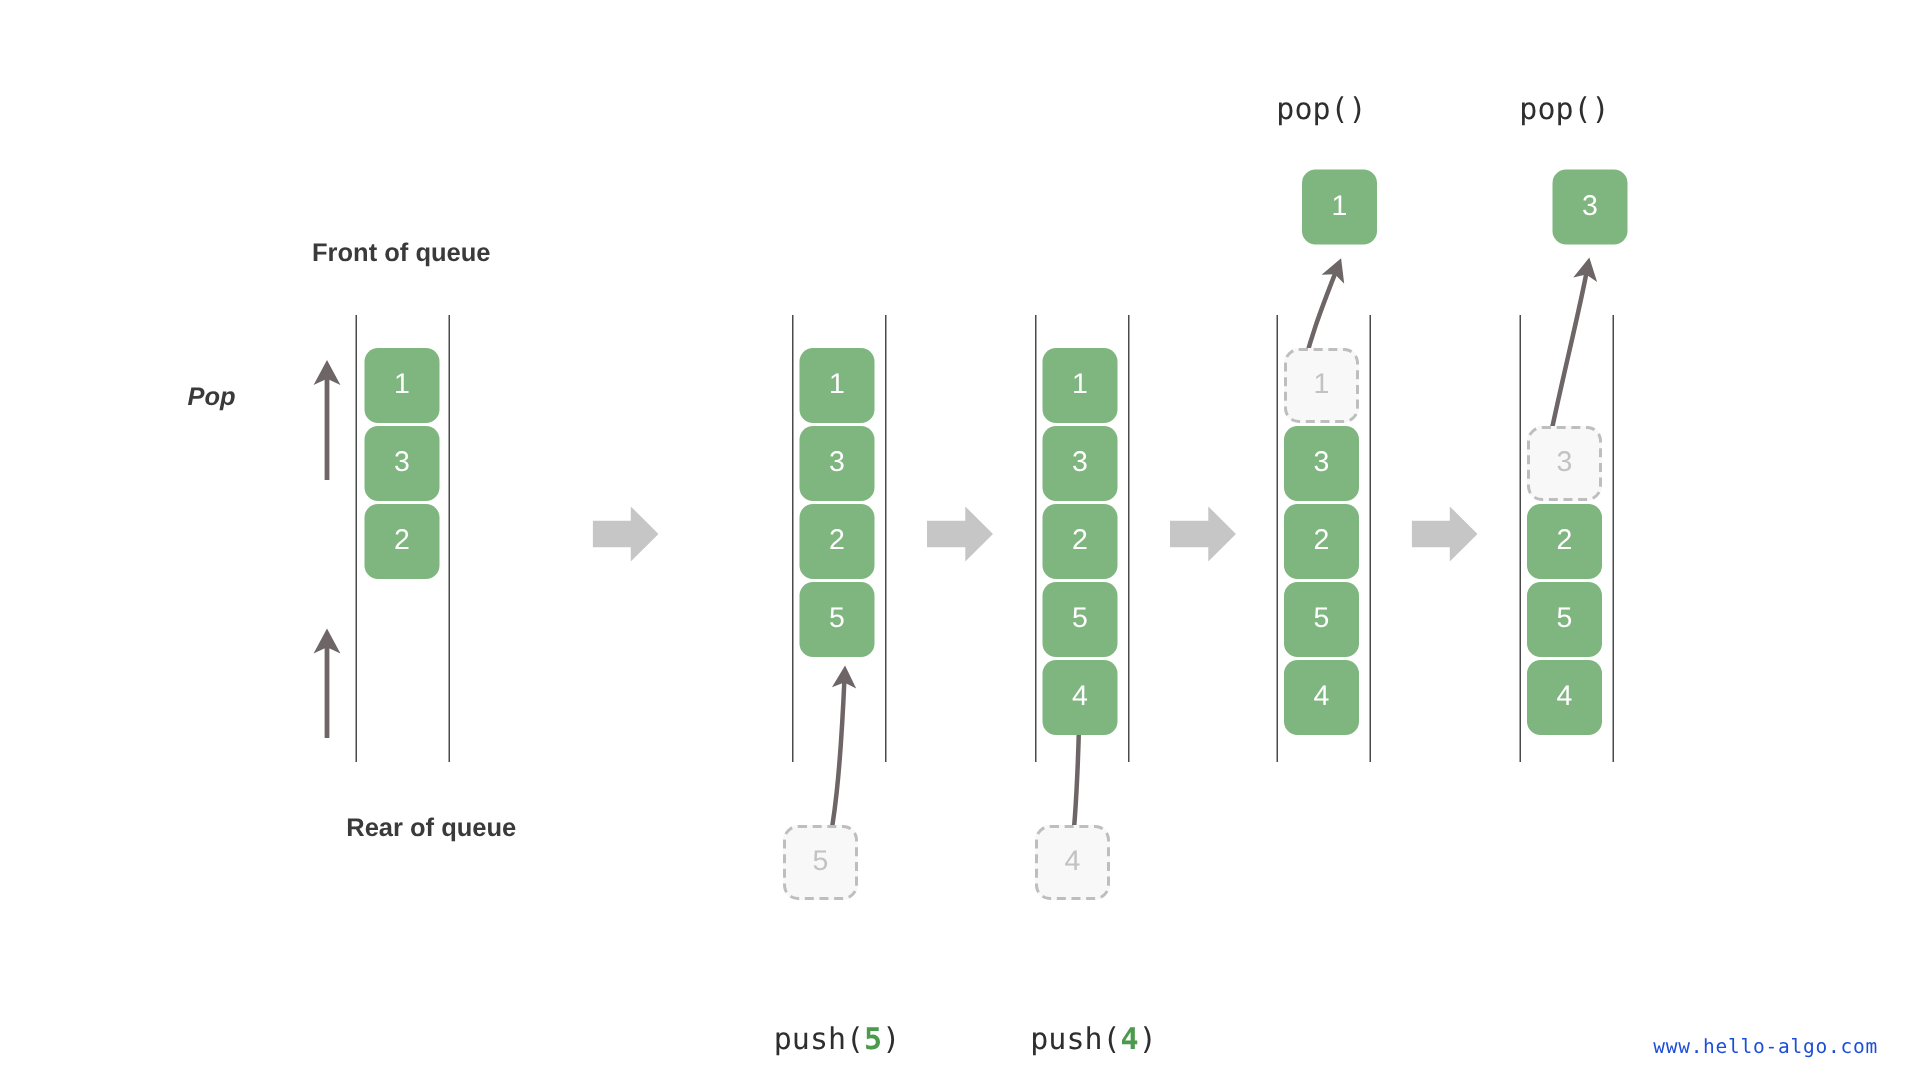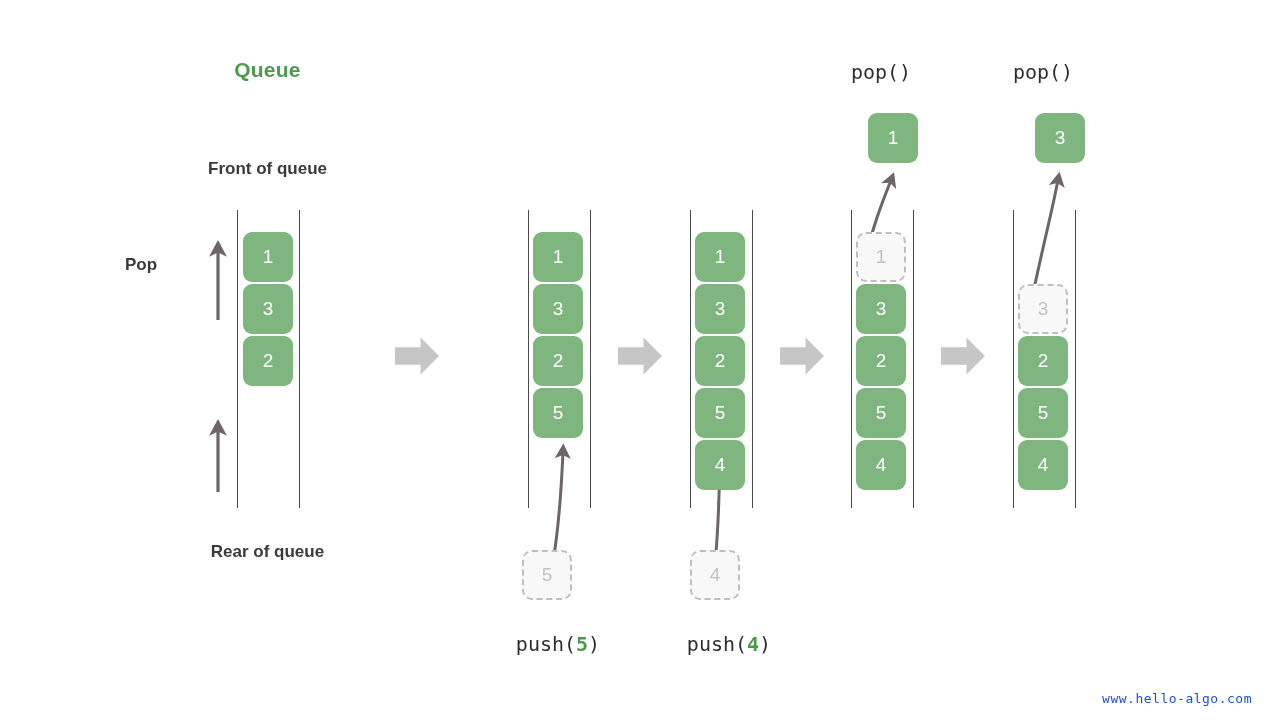--- a/index.html
+++ b/index.html
@@ -13,23 +13,23 @@
   .title{
     position:absolute;left:0;top:58px;width:535px;text-align:center;
     font-size:21px;font-weight:bold;color:#4C9A4C;letter-spacing:.2px;
   }
   .front-label{
     position:absolute;left:0;top:159px;width:535px;text-align:center;
     font-size:17px;font-weight:bold;color:#3A3A3A;
   }
   .rear-label{
     position:absolute;left:0;top:542px;width:535px;text-align:center;
-    font-size:17px;font-weight:bold;color:#3A3A3A;
+    font-size:17px;font-weight:bold;color:#3A3A3A;padding-left:20px;
   }
-  .side-label{position:absolute;text-align:center;width:170px;color:#3A3A3A;}
+  .side-label{position:absolute;text-align:center;width:170px;color:#3A3A3A;font-style:italic;}
   .side-label .l1{font-size:17px;font-weight:bold;line-height:26px;}
   .side-label .l2{font-size:17px;font-weight:normal;line-height:26px;}
 
   
   .rail{position:absolute;width:1px;background:#4a4a4a;top:210px;height:298px;}
 
   
   .cell{
     position:absolute;width:50px;height:50px;border-radius:9px;
     background:#7FB57F;color:#fff;font-size:19px;
@@ -46,42 +46,41 @@
   .tarrow{
     position:absolute;width:44px;height:40px;
     background:#C6C6C6;
     clip-path:polygon(0% 28%, 58% 28%, 58% 4%, 100% 50%, 58% 96%, 58% 72%, 0% 72%);
   }
 
   
   .opcap{
     position:absolute;width:200px;text-align:center;
     font-family:"DejaVu Sans Mono","Liberation Mono",monospace;
-    font-size:20px;color:#2E2E2E;letter-spacing:0px;
+    font-size:20px;color:#2E2E2E;letter-spacing:0px;margin-top:48px;
   }
   .opcap .arg{color:#4C9A4C;font-weight:bold;}
   .poplabel{
     position:absolute;width:200px;text-align:center;
     font-family:"DejaVu Sans Mono","Liberation Mono",monospace;
     font-size:20px;color:#2E2E2E;
   }
 
   .watermark{
     position:absolute;right:28px;bottom:14px;
     font-family:"DejaVu Sans Mono","Liberation Mono",monospace;
     font-size:13px;color:#1d4ed8;letter-spacing:.5px;
   }
   svg{position:absolute;left:0;top:0;overflow:visible;}
 </style>
 </head>
 <body>
 
 <div class="stage">
 
-  <div class="title">Queue</div>
   <div class="front-label">Front of queue</div>
   <div class="rear-label">Rear of queue</div>
 
   <div class="side-label" style="left:56px;top:252px;">
     <div class="l1">Pop</div>
   </div>
   <div class="side-label" style="left:56px;top:425px;">
   </div>
 
   <svg width="1280" height="720">

